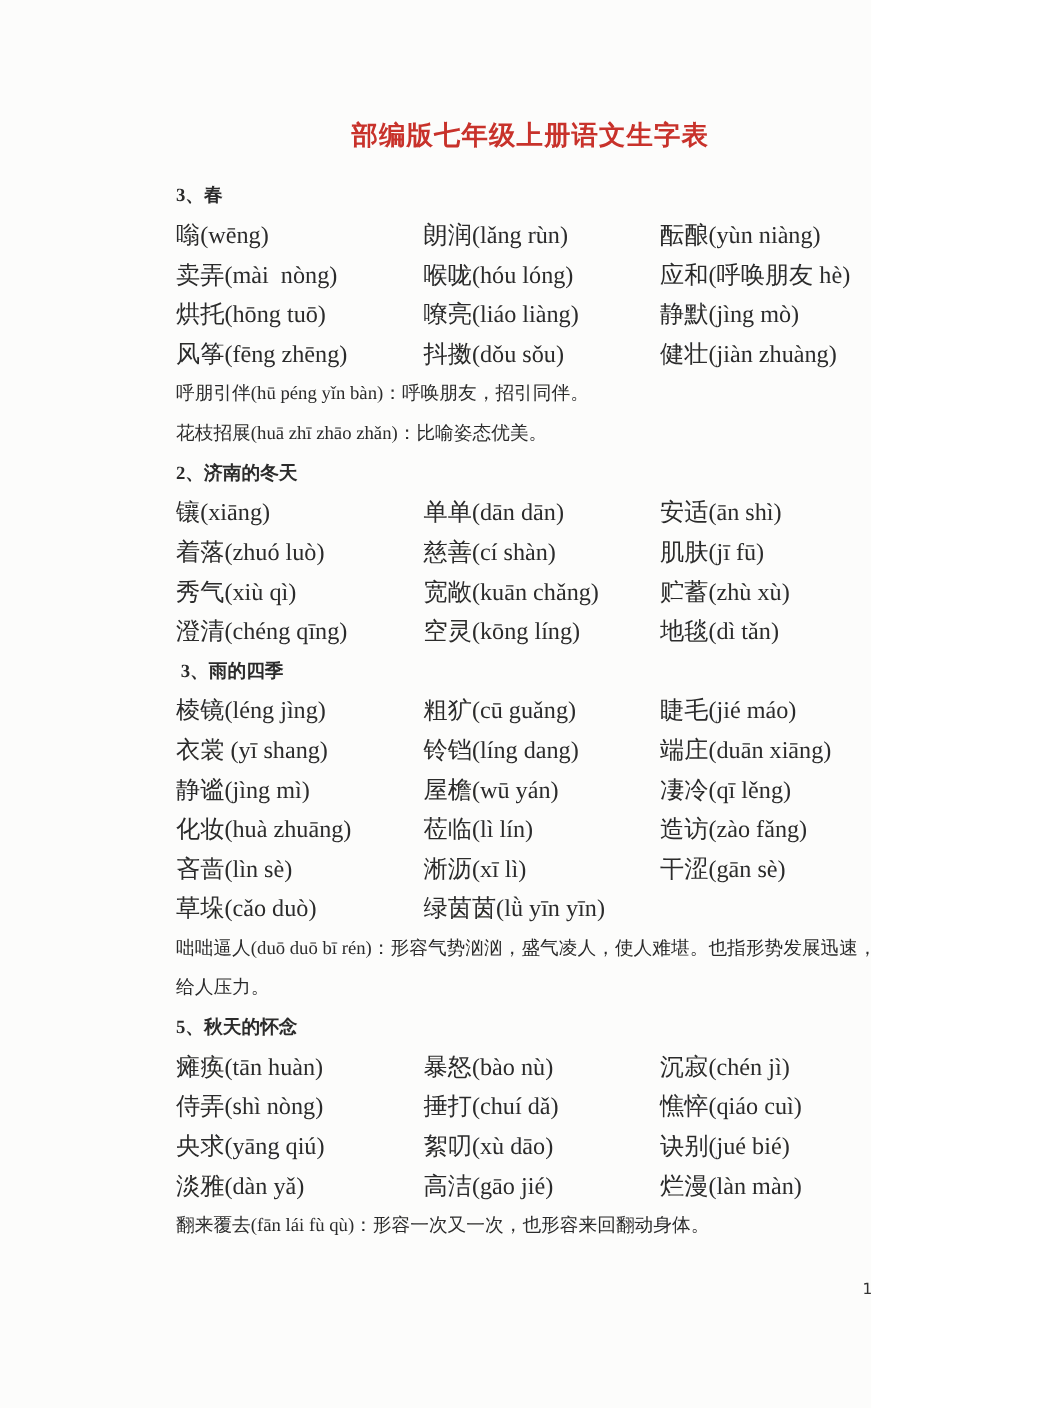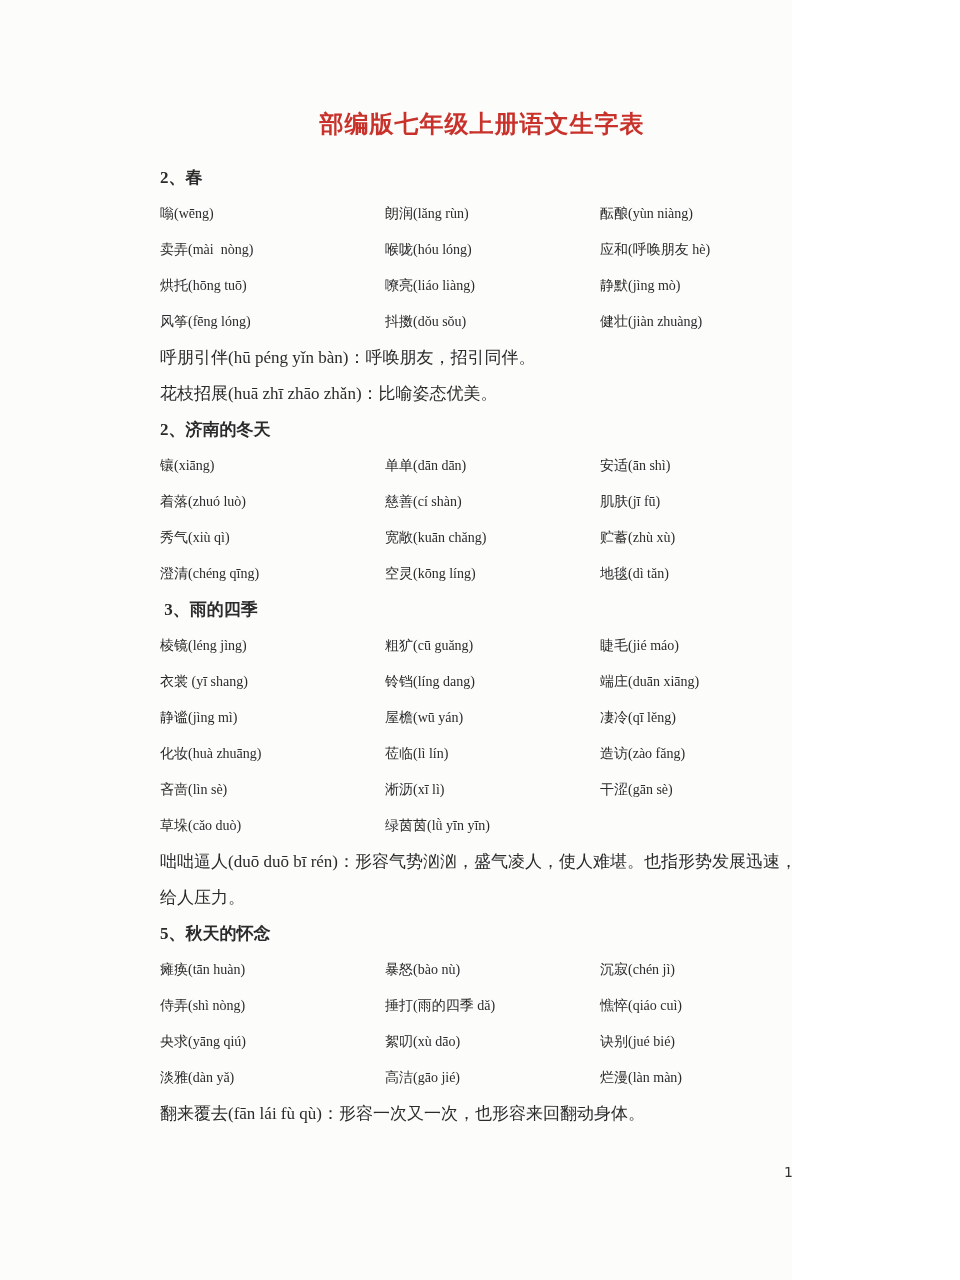--- a/index.html
+++ b/index.html
@@ -6,53 +6,53 @@
   .page{
     position:relative;width:792px;height:1280px;background:#fcfcfb;
     font-family:"Liberation Serif","DejaVu Serif",serif;color:#2b2b2b;overflow:hidden;
   }
   .content{position:absolute;left:160px;top:104px;width:644px;}
   .title{
     margin:0 0 16px 0;font-size:24px;line-height:40px;font-weight:bold;
     text-align:center;letter-spacing:1px;
   }
   .heading{font-weight:bold;font-size:17px;line-height:36px;white-space:pre-wrap;}
-  .word-row{display:grid;grid-template-columns:225px 215px 1fr;font-size:14px;line-height:36px;}
+  .word-row{display:grid;grid-template-columns:225px 215px 1fr;font-size:22px;line-height:36px;}
   .word-cell{white-space:pre-wrap;}
   .note{font-size:17px;line-height:36px;white-space:pre-wrap;}
   .page-number{
     position:absolute;left:784px;top:1164px;font-family:"DejaVu Sans","Liberation Sans",sans-serif;
     font-size:14px;color:#333;
   }
 </style>
 </head>
 <body>
 
 <div class="page" style="background: rgb(252, 252, 251); color: rgb(43, 43, 43);">
   <div class="content">
     <h1 class="title" style="color: rgb(200, 50, 43);">部编版七年级上册语文生字表</h1>
     <div id="sections">
-        <div class="heading">2、春</div>
+        <div class="heading">3、春</div>
         <div class="word-row">
           <span class="word-cell">嗡(wēng)</span>
           <span class="word-cell">朗润(lǎng rùn)</span>
           <span class="word-cell">酝酿(yùn niàng)</span>
         </div>
         <div class="word-row">
           <span class="word-cell">卖弄(mài  nòng)</span>
           <span class="word-cell">喉咙(hóu lóng)</span>
           <span class="word-cell">应和(呼唤朋友 hè)</span>
         </div>
         <div class="word-row">
           <span class="word-cell">烘托(hōng tuō)</span>
           <span class="word-cell">嘹亮(liáo liàng)</span>
           <span class="word-cell">静默(jìng mò)</span>
         </div>
         <div class="word-row">
-          <span class="word-cell">风筝(fēng lóng)</span>
+          <span class="word-cell">风筝(fēng zhēng)</span>
           <span class="word-cell">抖擞(dǒu sǒu)</span>
           <span class="word-cell">健壮(jiàn zhuàng)</span>
         </div>
         <div class="note">呼朋引伴(hū péng yǐn bàn)：呼唤朋友，招引同伴。</div>
         <div class="note">花枝招展(huā zhī zhāo zhǎn)：比喻姿态优美。</div>
         <div class="heading">2、济南的冬天</div>
         <div class="word-row">
           <span class="word-cell">镶(xiāng)</span>
           <span class="word-cell">单单(dān dān)</span>
           <span class="word-cell">安适(ān shì)</span>
@@ -105,21 +105,21 @@
         </div>
         <div class="note">咄咄逼人(duō duō bī rén)：形容气势汹汹，盛气凌人，使人难堪。也指形势发展迅速，给人压力。</div>
         <div class="heading">5、秋天的怀念</div>
         <div class="word-row">
           <span class="word-cell">瘫痪(tān huàn)</span>
           <span class="word-cell">暴怒(bào nù)</span>
           <span class="word-cell">沉寂(chén jì)</span>
         </div>
         <div class="word-row">
           <span class="word-cell">侍弄(shì nòng)</span>
-          <span class="word-cell">捶打(雨的四季 dǎ)</span>
+          <span class="word-cell">捶打(chuí dǎ)</span>
           <span class="word-cell">憔悴(qiáo cuì)</span>
         </div>
         <div class="word-row">
           <span class="word-cell">央求(yāng qiú)</span>
           <span class="word-cell">絮叨(xù dāo)</span>
           <span class="word-cell">诀别(jué bié)</span>
         </div>
         <div class="word-row">
           <span class="word-cell">淡雅(dàn yǎ)</span>
           <span class="word-cell">高洁(gāo jié)</span>

